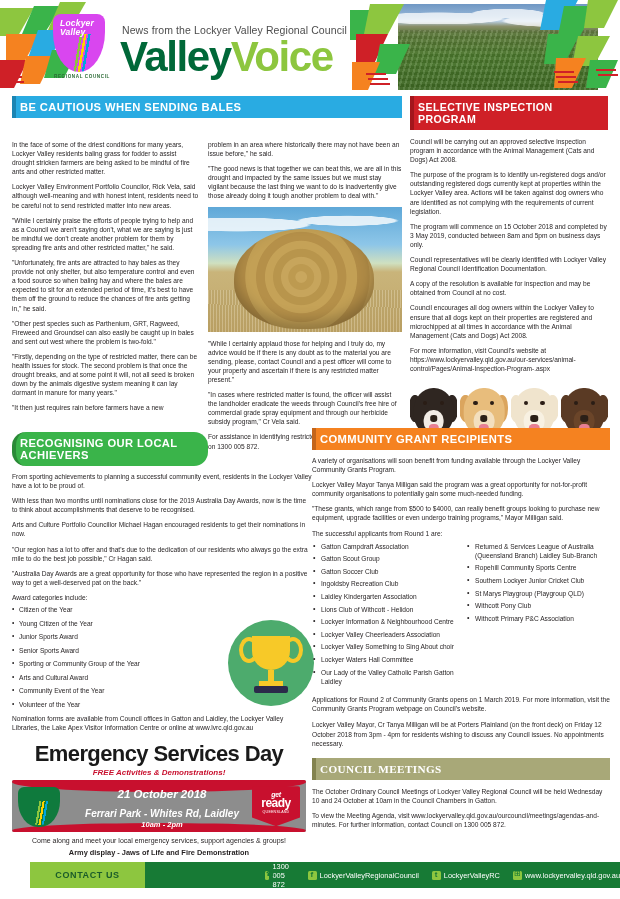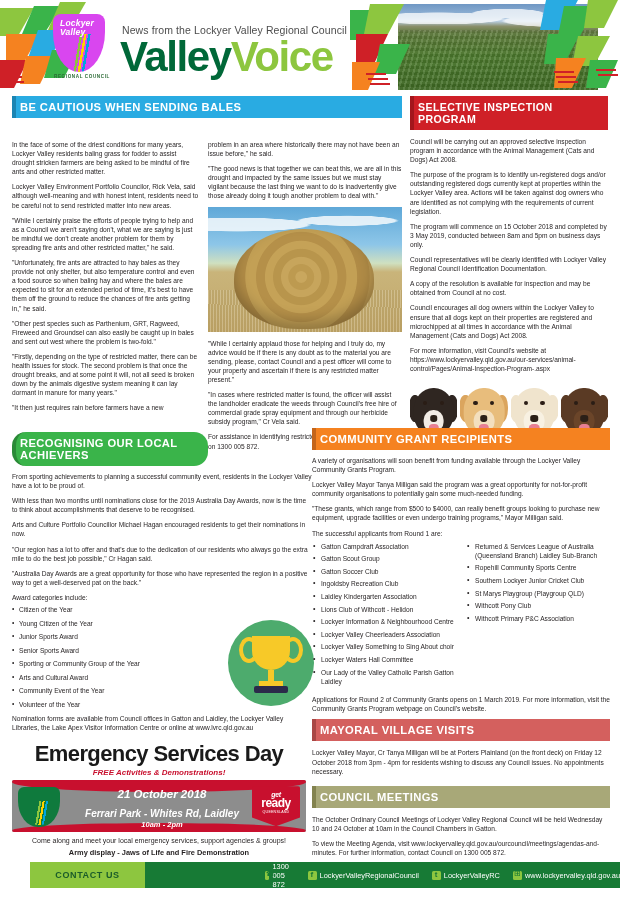--- a/index.html
+++ b/index.html
@@ -421,24 +421,23 @@
             <li>Ropehill Community Sports Centre</li>
             <li>Southern Lockyer Junior Cricket Club</li>
             <li>St Marys Playgroup (Playgroup QLD)</li>
             <li>Withcott Pony Club</li>
             <li>Withcott Primary P&amp;C Association</li>
           </ul>
         </div>
         <p class="body" style="margin-top:6px;">Applications for Round 2 of Community Grants opens on 1 March 2019. For more information, visit the Community Grants Program webpage on Council's website.</p>
       </div>
 
-      <div class="bar bar-salmon">MAYORAL VILLAGE VISITS</div>
       <p class="body" style="margin-top:7px;">Lockyer Valley Mayor, Cr Tanya Milligan will be at Porters Plainland (on the front deck) on Friday 12 October 2018 from 3pm - 4pm for residents wishing to discuss any Council issues. No appointments necessary.</p>
 
-      <div class="bar bar-olive" style="margin-top:10px;">COUNCIL MEETINGS</div>
+      <div class="bar bar-olive" style="margin-top:10px;font-family:Liberation Serif, serif;">COUNCIL MEETINGS</div>
       <p class="body" style="margin-top:7px;">The October Ordinary Council Meetings of Lockyer Valley Regional Council will be held Wednesday 10 and 24 October at 10am in the Council Chambers in Gatton.</p>
       <p class="body">To view the Meeting Agenda, visit www.lockyervalley.qld.gov.au/ourcouncil/meetings/agendas-and-minutes. For further information, contact Council on 1300 005 872.</p>
     </div>
 
   </div>
 
   <div class="footer">
     <div class="f-spacer"></div>
     <div class="f-contact">CONTACT US</div>
     <div class="f-links">

